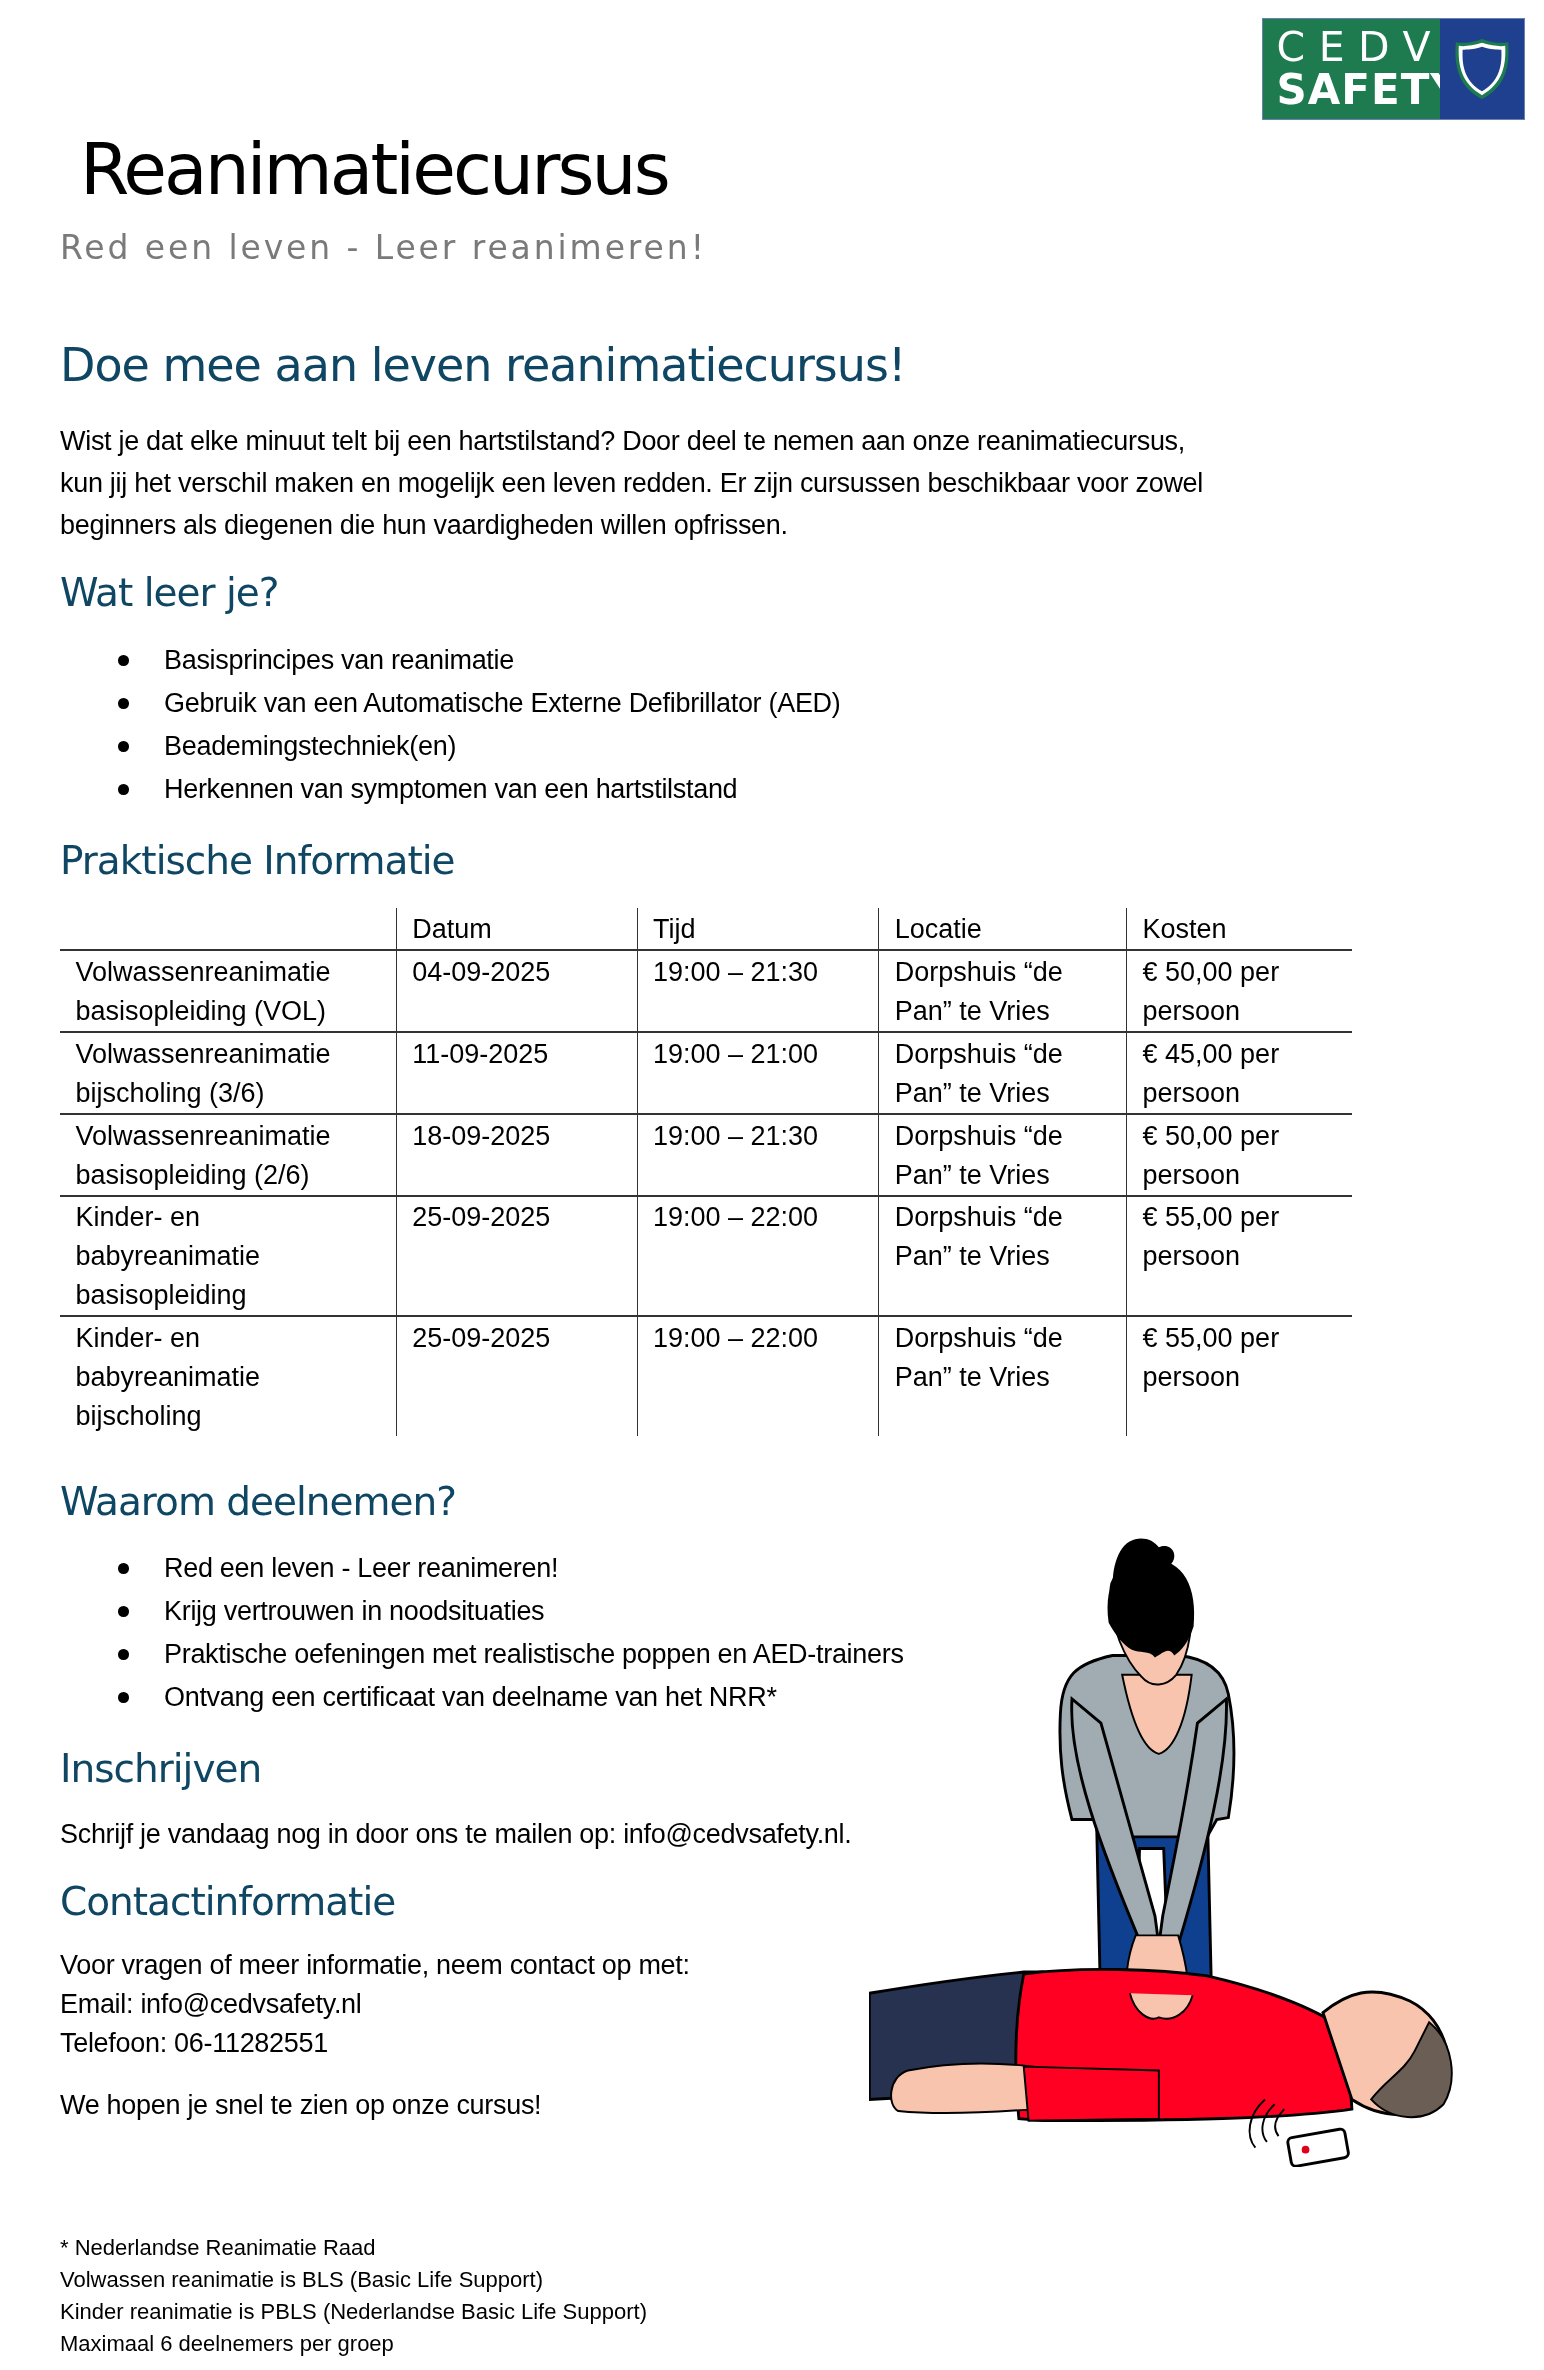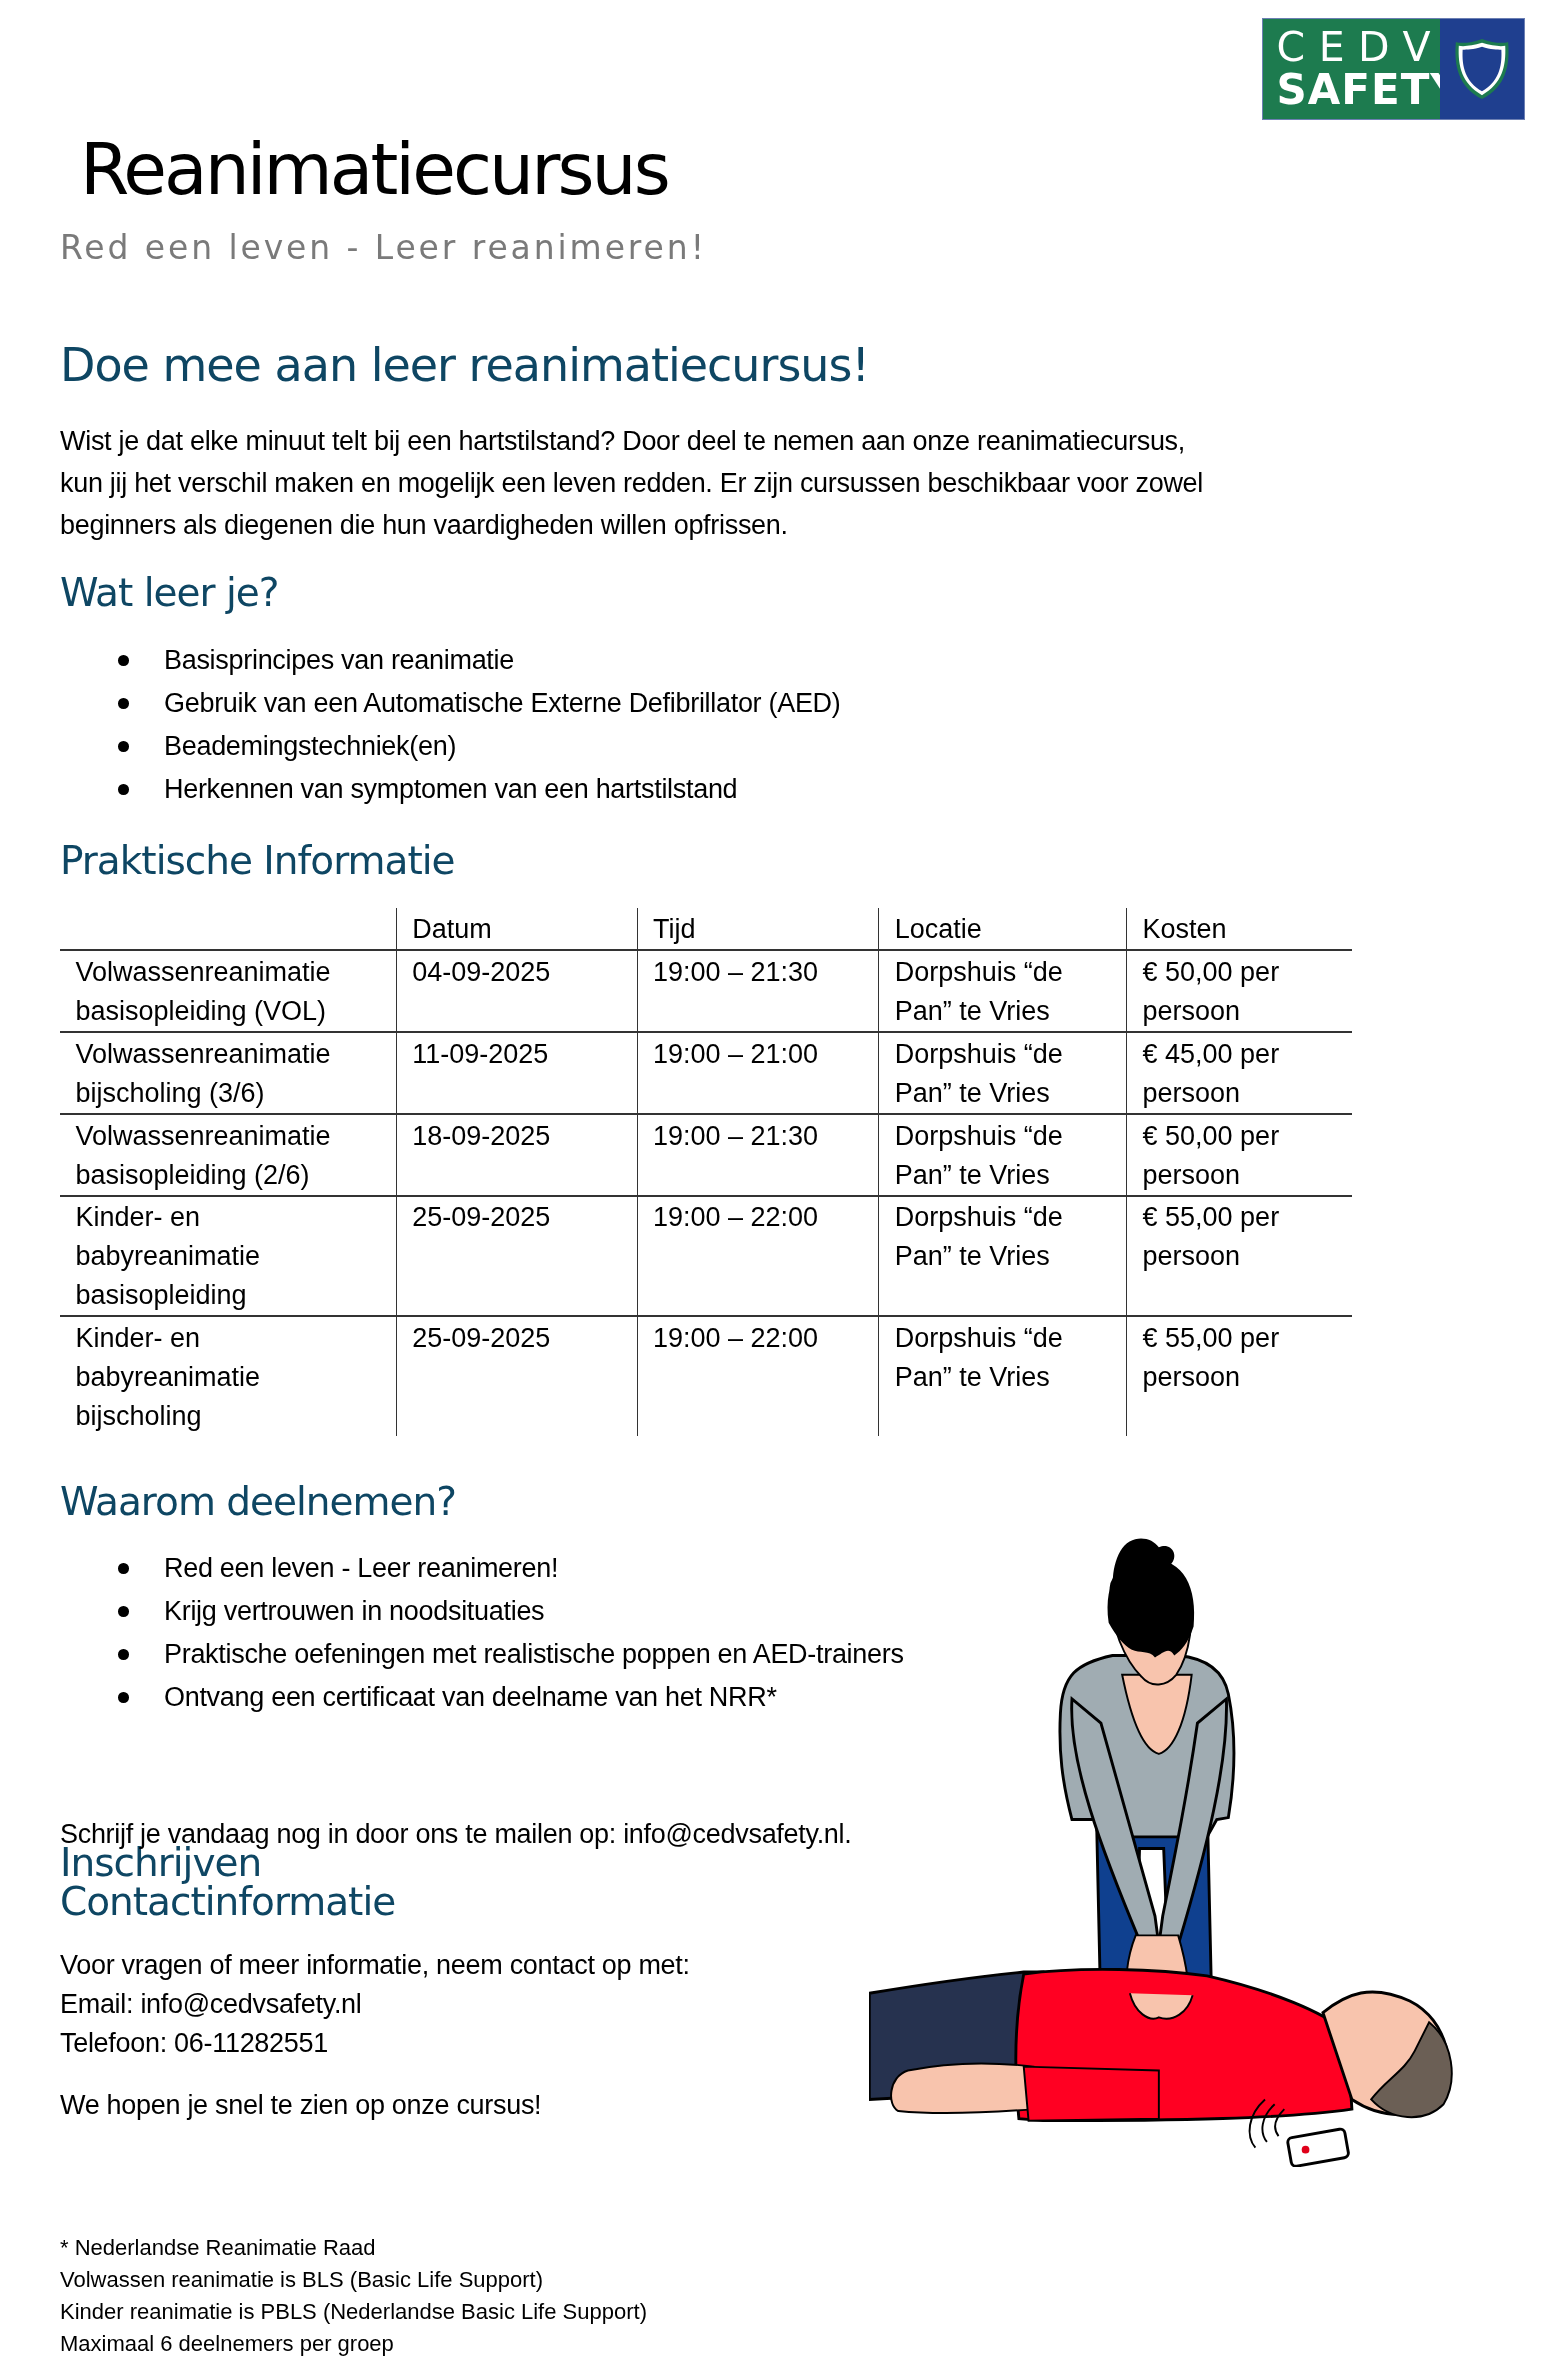--- a/index.html
+++ b/index.html
@@ -93,21 +93,21 @@
         <path d="M31 3 C42 7 52 8 58 6 C60 30 56 52 31 65 C6 52 2 30 4 6 C10 8 20 7 31 3 Z" fill="#1d7b4f"></path>
         <path d="M31 7 C41 10 50 11 55 10 C56 31 52 49 31 61 C10 49 6 31 7 10 C12 11 21 10 31 7 Z" fill="#ffffff"></path>
         <path d="M31 11 C40 14 47 14 51 14 C52 32 48 47 31 57 C14 47 10 32 11 14 C15 14 22 14 31 11 Z" fill="#1f3f8f"></path>
       </svg>
     </div>
   </div>
 
   <div class="title">Reanimatiecursus</div>
   <div class="subtitle">Red een leven - Leer reanimeren!</div>
 
-  <h2 class="section h-big" style="top:338px;">Doe mee aan leer reanimatiecursus!</h2>
+  <h2 class="section h-big" style="top:338px;">Doe mee aan leven reanimatiecursus!</h2>
   <div class="para" style="top:420px;">
     <div>Wist je dat elke minuut telt bij een hartstilstand? Door deel te nemen aan onze reanimatiecursus,</div>
     <div>kun jij het verschil maken en mogelijk een leven redden. Er zijn cursussen beschikbaar voor zowel</div>
     <div>beginners als diegenen die hun vaardigheden willen opfrissen.</div>
   </div>
 
   <h2 class="section h-mid" style="top:570px;">Wat leer je?</h2>
   <ul class="bullets" style="top:639px;">
     <li><span class="dot"></span><span>Basisprincipes van reanimatie</span></li>
     <li><span class="dot"></span><span>Gebruik van een Automatische Externe Defibrillator (AED)</span></li>
@@ -213,21 +213,21 @@
   </table>
 
   <h2 class="section h-mid" style="top:1479px;">Waarom deelnemen?</h2>
   <ul class="bullets" style="top:1547px;">
     <li><span class="dot"></span><span>Red een leven - Leer reanimeren!</span></li>
     <li><span class="dot"></span><span>Krijg vertrouwen in noodsituaties</span></li>
     <li><span class="dot"></span><span>Praktische oefeningen met realistische poppen en AED-trainers</span></li>
     <li><span class="dot"></span><span>Ontvang een certificaat van deelname van het NRR*</span></li>
   </ul>
 
-  <h2 class="section h-mid" style="top:1840px;">Inschrijven</h2>
+  <h2 class="section h-mid" style="top:1746px;">Inschrijven</h2>
   <div class="para" style="top:1813px;">Schrijf je vandaag nog in door ons te mailen op: info@cedvsafety.nl.</div>
 
   <h2 class="section h-mid" style="top:1879px;">Contactinformatie</h2>
   <div class="para" style="top:1946px; line-height:39px;">
     <div>Voor vragen of meer informatie, neem contact op met:</div>
     <div>Email: info@cedvsafety.nl</div>
     <div>Telefoon: 06-11282551</div>
     <div style="height:23px"></div>
     <div>We hopen je snel te zien op onze cursus!</div>
   </div>

